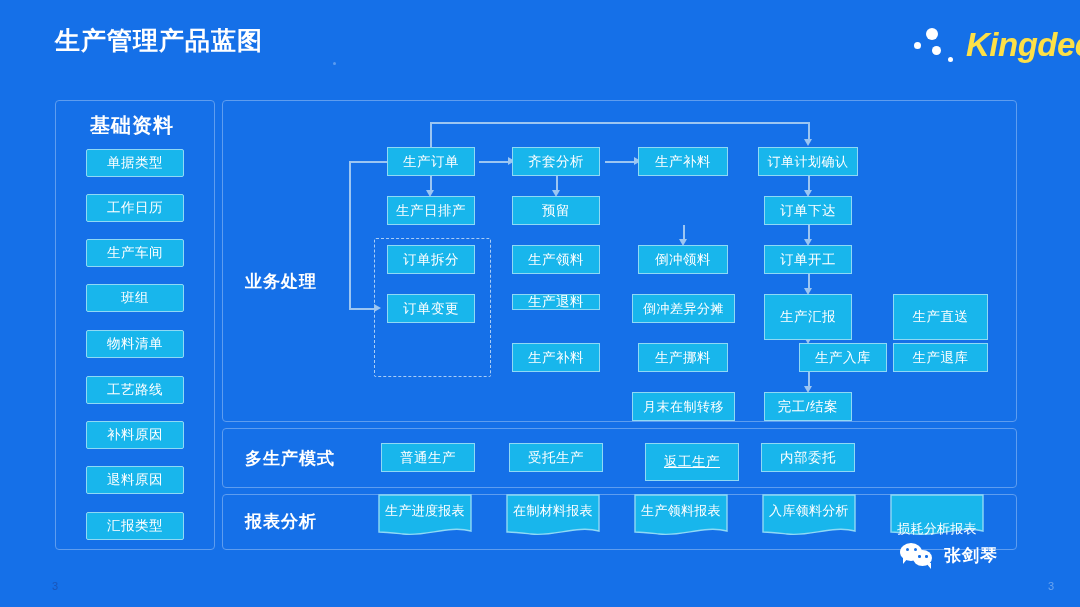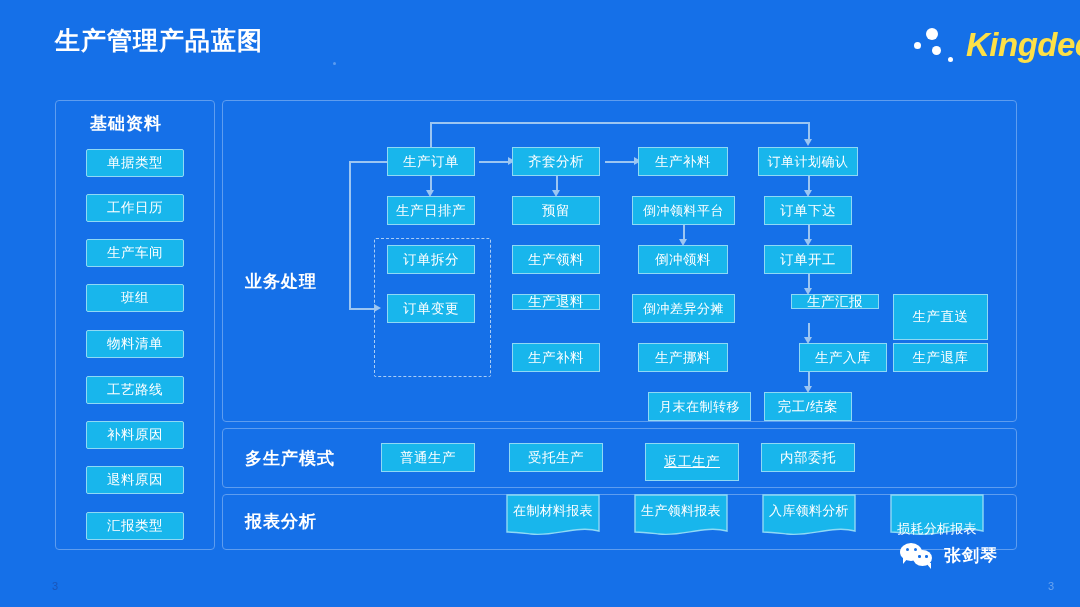--- a/index.html
+++ b/index.html
@@ -36,21 +36,21 @@
   .panel{position:absolute;border:1px solid #5e9def;border-radius:4px;box-sizing:border-box;}
   #panel-base{left:55px;top:100px;width:160px;height:450px;}
   #panel-biz{left:222px;top:100px;width:795px;height:322px;}
   #panel-mode{left:222px;top:428px;width:795px;height:60px;}
   #panel-report{left:222px;top:494px;width:795px;height:56px;}
 
   .section-title{
     position:absolute;color:#fff;font-size:17px;font-weight:bold;white-space:nowrap;
     letter-spacing:1px;
   }
-  #base-title{left:90px;top:112px;font-size:17px;}
+  #base-title{left:90px;top:112px;font-size:20px;}
   #biz-title{left:245px;top:270px;}
   #mode-title{left:245px;top:447px;}
   #report-title{left:245px;top:510px;}
 
   
   .node{
     position:absolute;box-sizing:border-box;
     background:#18B6EC;border:1px solid #8fd9f5;
     color:#ffffff;font-size:13.5px;
     display:flex;align-items:center;justify-content:center;
@@ -178,47 +178,52 @@
   <div class="node" style="left:387px;top:245px;width:88px;height:29px;">订单拆分</div>
   <div class="node" style="left:387px;top:294px;width:88px;height:29px;">订单变更</div>
 
   <div class="node" style="left:512px;top:147px;width:88px;height:29px;">齐套分析</div>
   <div class="node" style="left:512px;top:196px;width:88px;height:29px;">预留</div>
   <div class="node" style="left:512px;top:245px;width:88px;height:29px;">生产领料</div>
   <div class="node" style="left:512px;top:294px;width:88px;height:16px;">生产退料</div>
   <div class="node" style="left:512px;top:343px;width:88px;height:29px;">生产补料</div>
 
   <div class="node" style="left:638px;top:147px;width:90px;height:29px;">生产补料</div>
-  <div class="node" style="left:632px;top:196px;width:103px;height:29px;font-size:13px;">倒冲领料平台</div>
   <div class="node" style="left:638px;top:245px;width:90px;height:29px;">倒冲领料</div>
   <div class="node" style="left:632px;top:294px;width:103px;height:29px;font-size:13px;">倒冲差异分摊</div>
   <div class="node" style="left:638px;top:343px;width:90px;height:29px;">生产挪料</div>
-  <div class="node" style="left:632px;top:392px;width:103px;height:29px;font-size:13px;margin-left:16px;">月末在制转移</div>
+  <div class="node" style="left:632px;top:392px;width:103px;height:29px;font-size:13px;">月末在制转移</div>
 
   <div class="node" style="left:758px;top:147px;width:100px;height:29px;font-size:13px;">订单计划确认</div>
   <div class="node" style="left:764px;top:196px;width:88px;height:29px;">订单下达</div>
   <div class="node" style="left:764px;top:245px;width:88px;height:29px;">订单开工</div>
-  <div class="node" style="left:764px;top:294px;width:88px;height:15px;margin-left:27px;">生产汇报</div>
+  <div class="node" style="left:764px;top:294px;width:88px;height:46px;">生产汇报</div>
   <div class="node" style="left:764px;top:343px;width:88px;height:29px;margin-left:35px;">生产入库</div>
   <div class="node" style="left:764px;top:392px;width:88px;height:29px;">完工/结案</div>
 
   <div class="node" style="left:893px;top:294px;width:95px;height:46px;">生产直送</div>
   <div class="node" style="left:893px;top:343px;width:95px;height:29px;">生产退库</div>
 
   <div class="panel" id="panel-mode"></div>
   <div class="section-title" id="mode-title">多生产模式</div>
 
   <div class="node" style="left:381px;top:443px;width:94px;height:29px;">普通生产</div>
   <div class="node" style="left:509px;top:443px;width:94px;height:29px;">受托生产</div>
   <div class="node" style="left:645px;top:443px;width:94px;height:38px;text-decoration:underline;">返工生产</div>
   <div class="node" style="left:761px;top:443px;width:94px;height:29px;">内部委托</div>
 
   <div class="panel" id="panel-report"></div>
   <div class="section-title" id="report-title">报表分析</div>
 
+  <div class="report-node" style="left:378px;top:494px;">
+    <svg viewBox="0 0 94 44" preserveAspectRatio="none">
+      <path d="M1,1 L93,1 L93,37 C70,31 48,43 25,40 C16,39 8,38 1,38 Z" fill="#18B6EC" stroke="#8fd9f5" stroke-width="1.4"></path>
+    </svg>
+    <span>生产进度报表</span>
+  </div>
   <div class="report-node" style="left:506px;top:494px;">
     <svg viewBox="0 0 94 44" preserveAspectRatio="none">
       <path d="M1,1 L93,1 L93,37 C70,31 48,43 25,40 C16,39 8,38 1,38 Z" fill="#18B6EC" stroke="#8fd9f5" stroke-width="1.4"></path>
     </svg>
     <span>在制材料报表</span>
   </div>
   <div class="report-node" style="left:634px;top:494px;">
     <svg viewBox="0 0 94 44" preserveAspectRatio="none">
       <path d="M1,1 L93,1 L93,37 C70,31 48,43 25,40 C16,39 8,38 1,38 Z" fill="#18B6EC" stroke="#8fd9f5" stroke-width="1.4"></path>
     </svg>

